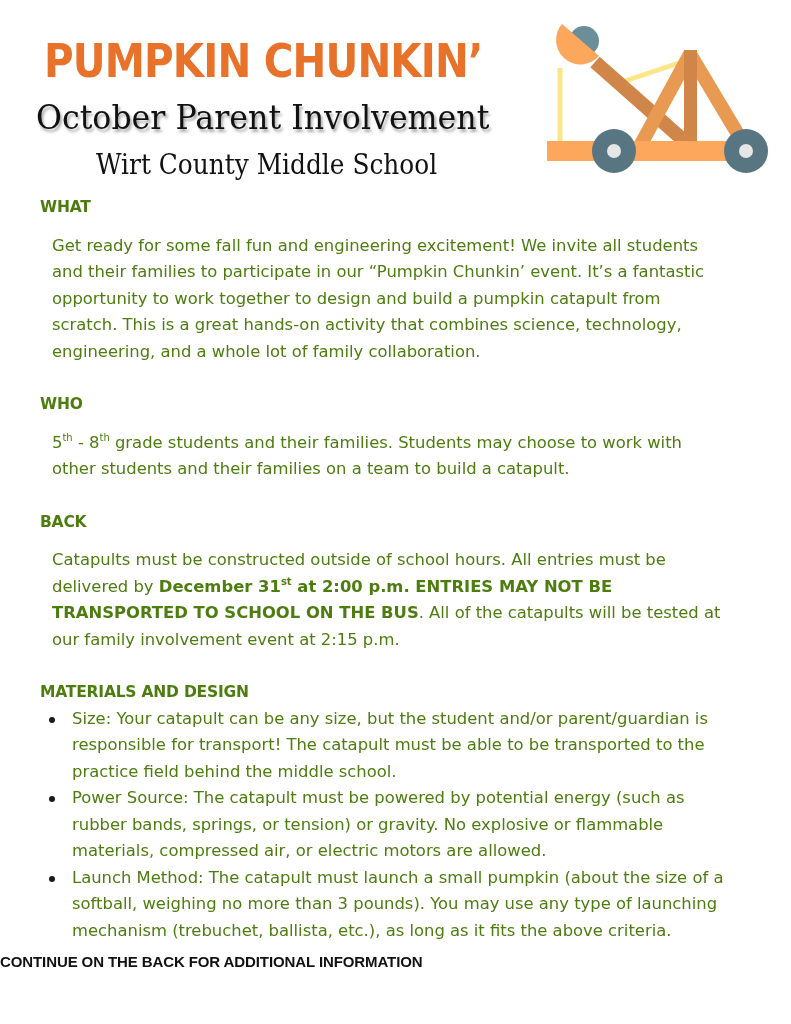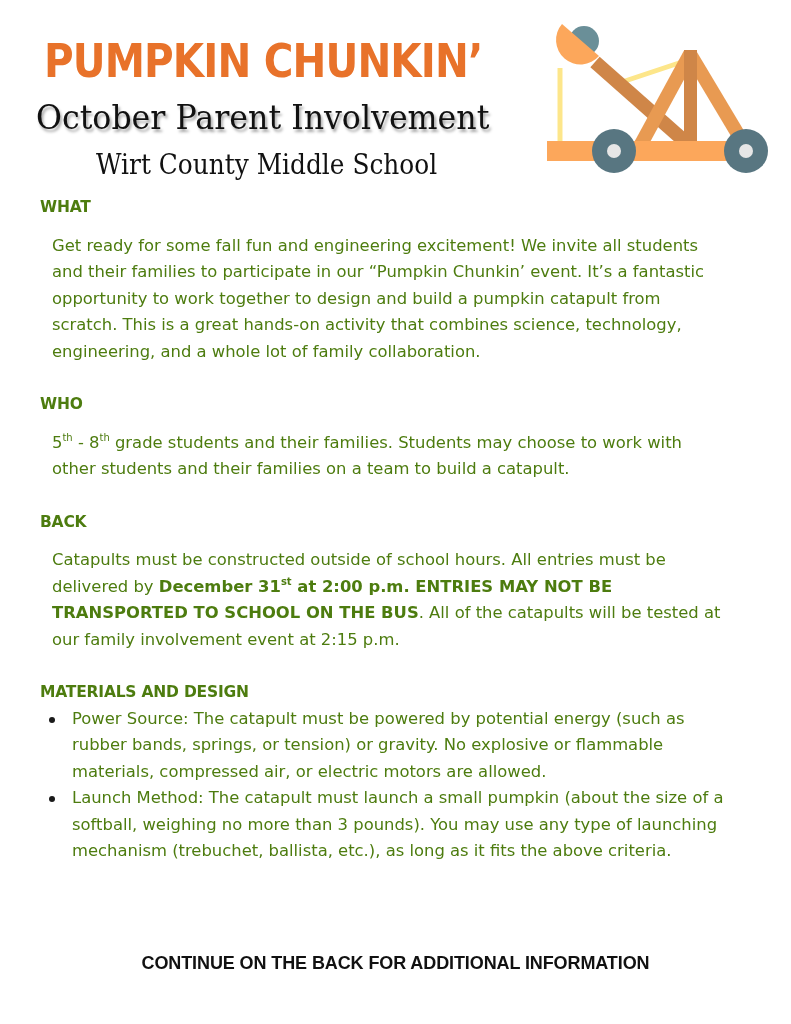--- a/index.html
+++ b/index.html
@@ -35,22 +35,22 @@
   p { margin: 12px; }
   sup { font-size: 10px; line-height: 0; vertical-align: 7px; }
   b { font-weight: bold; }
   ul.bullets { margin: 0; padding: 0 0 0 32px; list-style: none; }
   ul.bullets li { position: relative; }
   ul.bullets li .dot {
     position: absolute; left: -23px; top: 11px; width: 6px; height: 6px;
     background: #1a1a1a; border-radius: 50%;
   }
   .footer {
-    position: absolute; left: 0; top: 953px; width: 791px; text-align: center;
-    font-family: "Liberation Sans", sans-serif; font-weight: bold; font-size: 18px;
+    position: absolute; left: 0; top: 953px; width: 791px; text-align: left;
+    font-family: "Liberation Sans", sans-serif; font-weight: bold; font-size: 15px;
     color: #111; letter-spacing: -0.1px;
   }
 </style>
 </head>
 <body>
 
 <div>
   <div class="title-main">PUMPKIN CHUNKIN’</div>
   <div class="title-sub">October Parent Involvement</div>
   <div class="title-school">Wirt County Middle School</div>
@@ -91,19 +91,20 @@
   </div>
 
   <div class="section">
     <div class="heading">BACK</div>
     <p><span>Catapults must be constructed outside of school hours.  All entries must be delivered by </span><b>December 31</b><b><sup>st</sup></b><b> at 2:00 p.m. ENTRIES MAY NOT BE TRANSPORTED TO SCHOOL ON THE BUS</b><span>. All of the catapults will be tested at our family involvement event at 2:15 p.m.</span></p>
   </div>
 
   <div class="section">
     <div class="heading">MATERIALS AND DESIGN</div>
     <ul class="bullets">
+      <li><span class="dot"></span><span>Size: Your catapult can be any size, but the student and/or parent/guardian is responsible for transport! The catapult must be able to be transported to the practice field behind the middle school.</span></li>
       <li><span class="dot"></span><span>Power Source: The catapult must be powered by potential energy (such as rubber bands, springs, or tension) or gravity. No explosive or flammable materials, compressed air, or electric motors are allowed.</span></li>
       <li><span class="dot"></span><span>Launch Method: The catapult must launch a small pumpkin (about the size of a softball, weighing no more than 3 pounds). You may use any type of launching mechanism (trebuchet, ballista, etc.), as long as it fits the above criteria.</span></li>
     </ul>
   </div>
 </div>
 
 <div class="footer">CONTINUE ON THE BACK FOR ADDITIONAL INFORMATION</div>
 
 </body></html>

